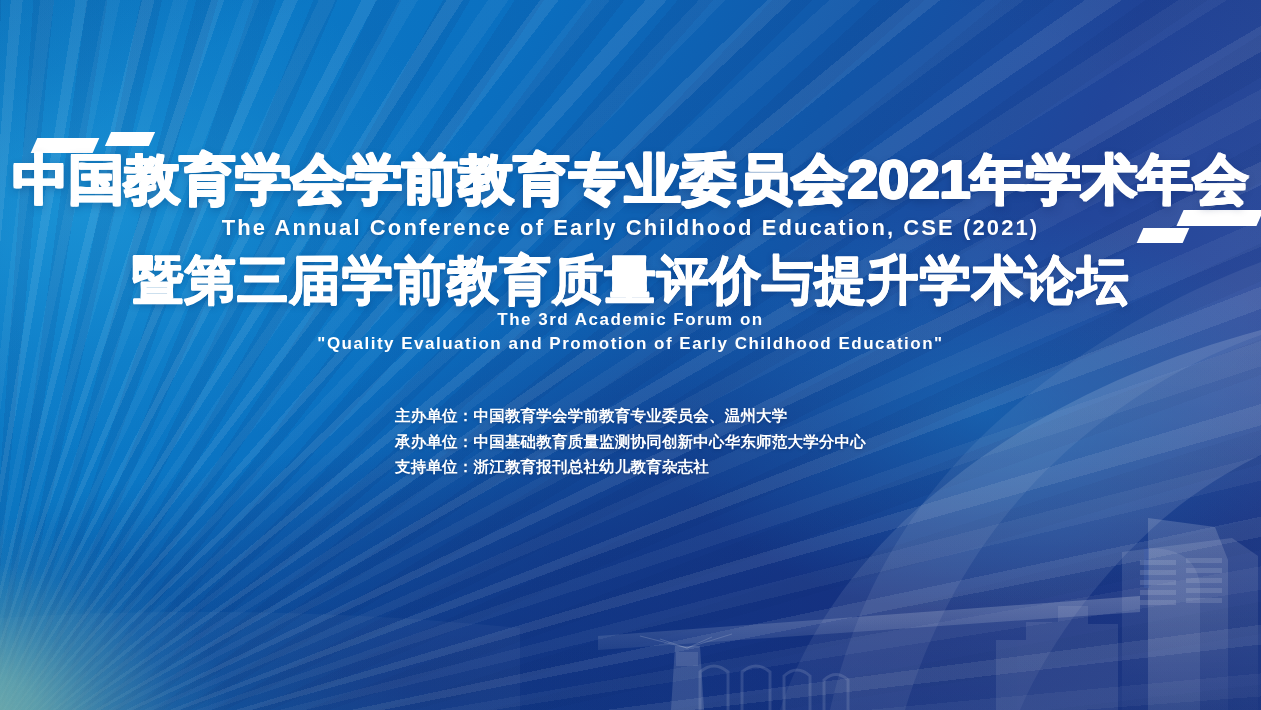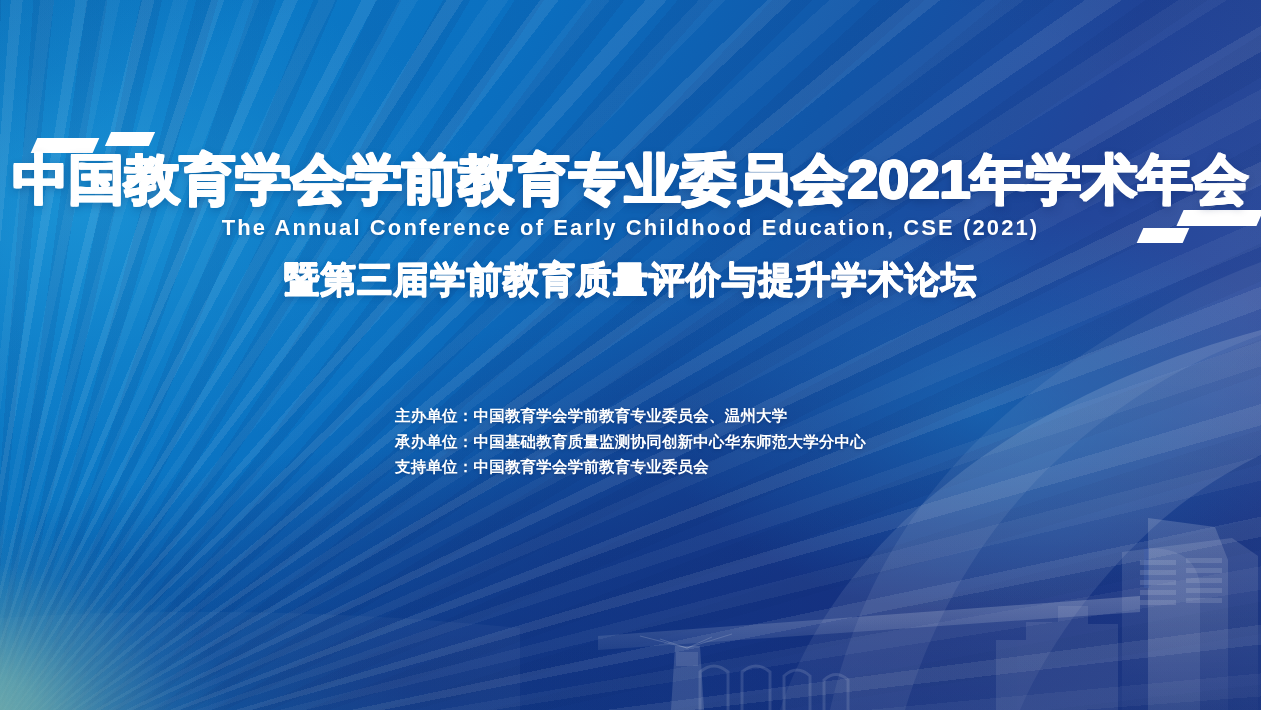--- a/index.html
+++ b/index.html
@@ -144,21 +144,21 @@
     letter-spacing: 2.1px;
     white-space: nowrap;
     text-shadow: 0 1px 4px rgba(4,28,80,0.30);
   }
 
   .subtitle-cn {
     position: absolute;
     top: 256px;
     left: 0;
     right: 0;
-    font-size: 36px;
+    font-size: 52px;
     line-height: 48px;
     font-weight: 700;
     color: #ffffff;
     letter-spacing: 0.5px;
     white-space: nowrap;
     text-shadow:
        0.6px 0 0 #fff, -0.6px 0 0 #fff, 0 0.6px 0 #fff, 0 -0.6px 0 #fff,
        0 2px 7px rgba(4,28,80,0.32);
   }
 
@@ -310,24 +310,28 @@
   </div>
 
   <div class="content">
 
     <div class="title-cn">中国教育学会学前教育专业委员会2021年学术年会</div>
 
     <div class="title-en">The Annual Conference of Early Childhood Education, CSE (2021)</div>
 
     <div class="subtitle-cn">暨第三届学前教育质量评价与提升学术论坛</div>
 
+    <div class="subtitle-en">
+      <span class="l1">The 3rd Academic Forum on</span>
+      <span class="l2">"Quality Evaluation and Promotion of Early Childhood Education"</span>
+    </div>
 
     <div class="orgs">
       <div class="orgs-inner">
         <div class="org-line">主办单位：中国教育学会学前教育专业委员会、温州大学</div>
         <div class="org-line">承办单位：中国基础教育质量监测协同创新中心华东师范大学分中心</div>
-        <div class="org-line">支持单位：中国教育学会学前教育专业委员会</div>
+        <div class="org-line">支持单位：浙江教育报刊总社幼儿教育杂志社</div>
       </div>
     </div>
 
 
   </div>
 </div>
 
 </body></html>

